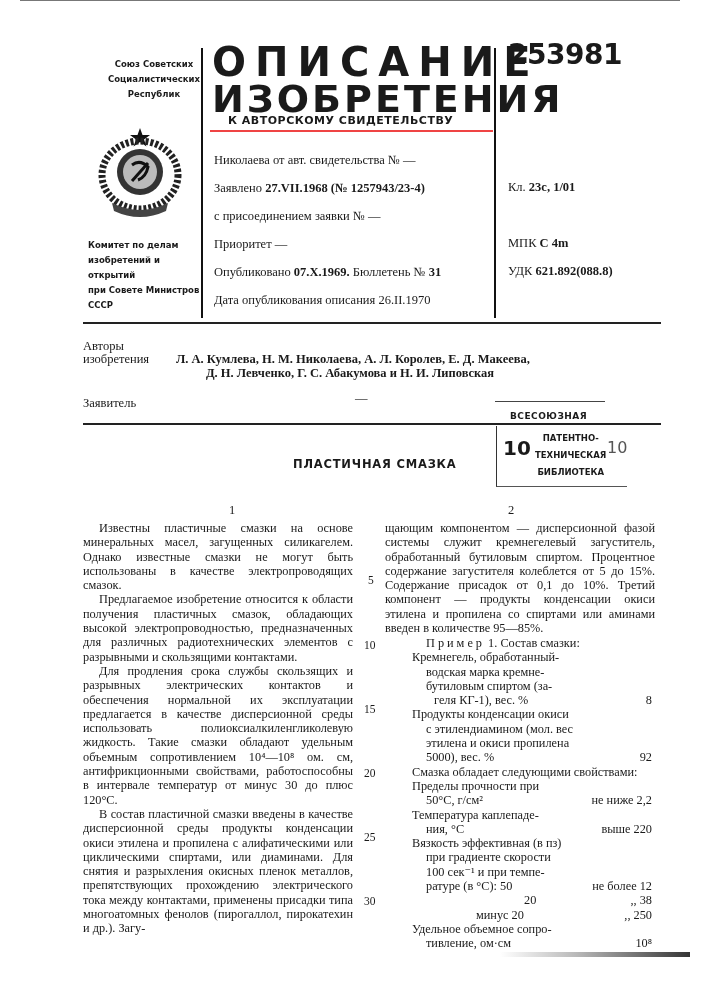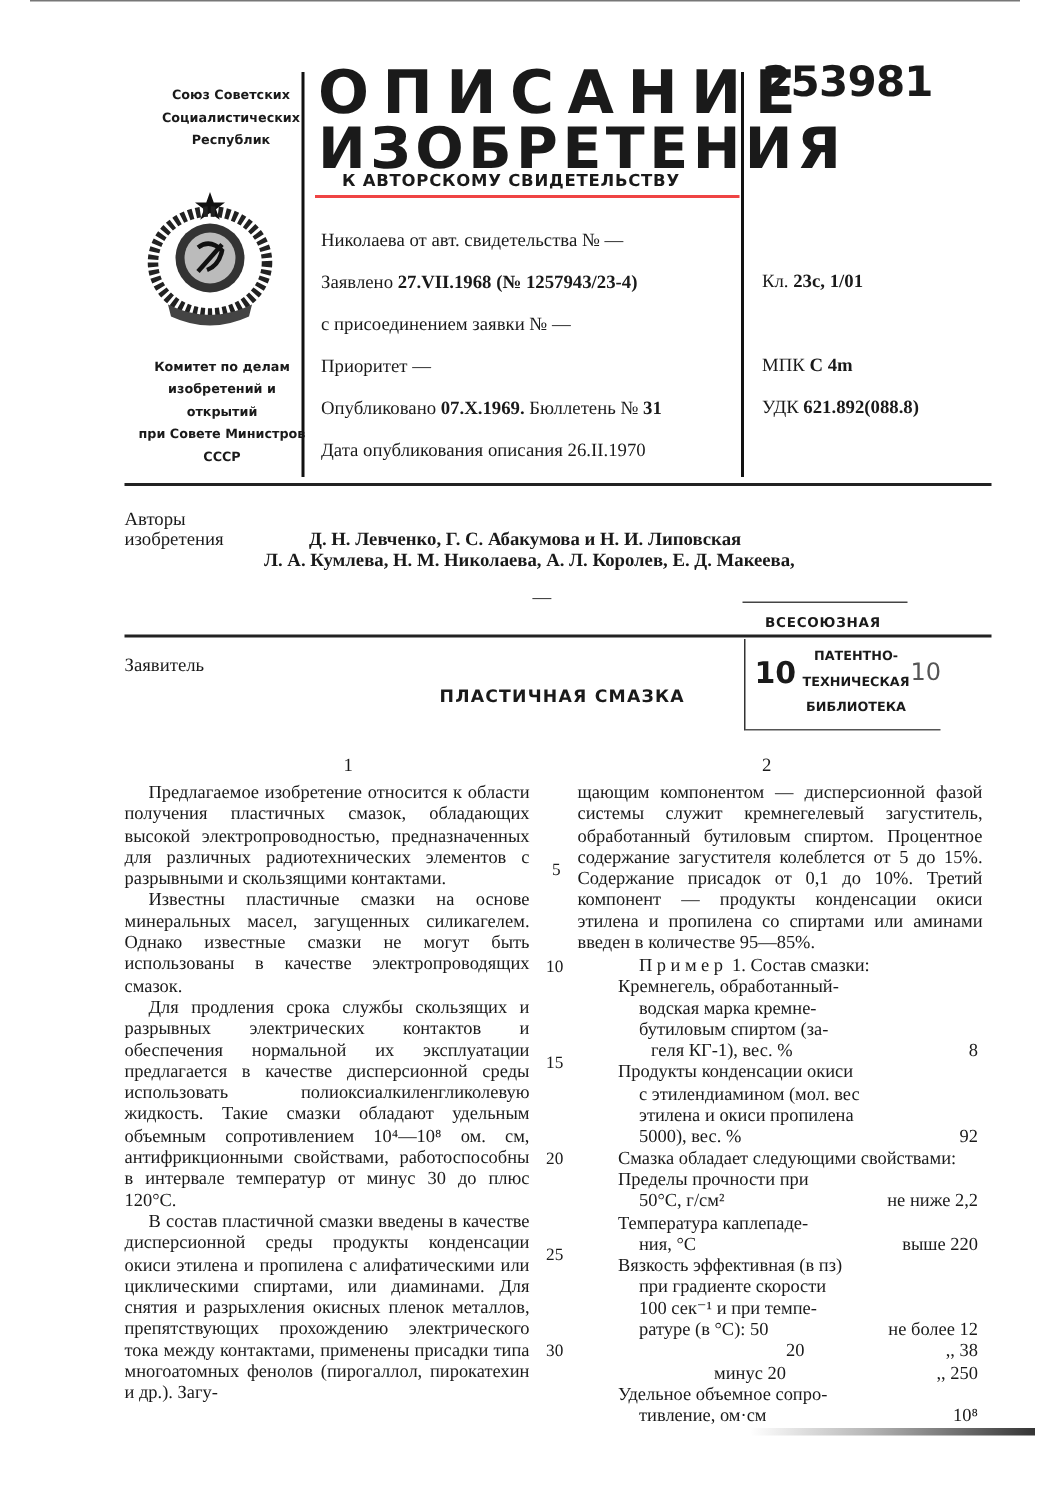--- a/index.html
+++ b/index.html
@@ -4,41 +4,41 @@
 <style>
   html, body { margin:0; padding:0; background:#ffffff; }
   body { width:707px; height:1000px; position:relative; overflow:hidden; color:#1a1a1a;
          font-family:"Liberation Serif","DejaVu Serif",serif; }
   .abs { position:absolute; }
   .top-rule { left:20px; top:0; width:660px; height:1px; background:#777; }
   .org { left:96px; top:57px; width:116px; text-align:center;
          font-family:"DejaVu Sans","Liberation Sans",sans-serif; font-weight:bold;
          font-size:8.5px; line-height:15px; }
   .emblem { left:96px; top:125px; width:88px; height:95px; }
-  .committee { left:88px; top:238px; width:120px; text-align:center;
+  .committee { left:88px; top:238px; width:120px; 
          font-family:"DejaVu Sans","Liberation Sans",sans-serif; font-weight:bold;
          font-size:8.5px; line-height:15px; }
   .vline1 { left:201px; top:48px; width:2px; height:270px; background:#111; }
   .vline2 { left:494px; top:48px; width:2px; height:270px; background:#111; }
   .title1 { left:212px; top:42px; width:280px; font-family:"DejaVu Sans","Liberation Sans",sans-serif;
             font-weight:bold; font-size:40px; letter-spacing:9px; line-height:40px; }
   .title2 { left:212px; top:80px; width:280px; font-family:"DejaVu Sans","Liberation Sans",sans-serif;
             font-weight:bold; font-size:38px; letter-spacing:3px; line-height:38px; }
   .subtitle { left:210px; top:112px; width:283px; font-family:"DejaVu Sans","Liberation Sans",sans-serif;
             font-weight:bold; font-size:11px; letter-spacing:0.5px; line-height:18px;
             border-bottom:2px solid #ef4444; padding-left:18px; box-sizing:border-box; }
   .patno { left:508px; top:38px; font-family:"DejaVu Sans","Liberation Sans",sans-serif;
            font-weight:bold; font-size:28px; letter-spacing:-0.5px; }
   .meta { left:214px; font-size:12.5px; line-height:16px; white-space:nowrap; }
   .meta b { font-weight:bold;text-align:right; }
   .cls { left:508px; font-size:12.5px; white-space:nowrap; }
   .hrule { height:1.5px; background:#222; }
   .authors-lbl { left:83px; top:340px; font-size:12.5px; line-height:13px; }
   .authors { left:176px; top:352px; font-size:12.5px; font-weight:bold; line-height:14px; width:420px; }
-  .applicant { left:83px; top:396px; font-size:12.5px;margin-top:40px; }
+  .applicant { left:83px; top:396px; font-size:12.5px; }
   .dash { left:355px; top:391px; font-size:12.5px; }
   .lib-head { left:510px; top:411px; font-family:"DejaVu Sans","Liberation Sans",sans-serif;
               font-weight:bold; font-size:9px; letter-spacing:0.5px; }
   .stamp { left:496px; top:426px; width:130px; height:60px; border-left:1px solid #333; border-bottom:1px solid #555; }
   .stamp .n1 { position:absolute; left:6px; top:10px; font-family:"DejaVu Sans",sans-serif; font-weight:bold; font-size:20px; }
   .stamp .n2 { position:absolute; left:110px; top:12px; font-family:"DejaVu Sans",sans-serif; font-size:16px; color:#555; }
   .stamp .lines { position:absolute; left:38px; top:4px; font-family:"DejaVu Sans",sans-serif; font-weight:bold;
                   font-size:8.5px; line-height:17px; text-align:center; }
   .doc-title { left:293px; top:457px; font-family:"DejaVu Sans","Liberation Sans",sans-serif;
                font-size:11.5px; font-weight:bold; letter-spacing:0.8px; }
@@ -132,22 +132,22 @@
   <b>621.892(088.8)</b>
 </div>
 
 <div class="abs hrule" style="left:83px; top:322px; width:578px;"></div>
 
 <div class="abs authors-lbl">
   <div>Авторы</div>
   <div>изобретения</div>
 </div>
 <div class="abs authors">
+  <div>Л. А. Кумлева, Н. М. Николаева, А. Л. Королев, Е. Д. Макеева,</div>
   <div style="padding-left:30px;">Д. Н. Левченко, Г. С. Абакумова и Н. И. Липовская</div>
-  <div>Л. А. Кумлева, Н. М. Николаева, А. Л. Королев, Е. Д. Макеева,</div>
 </div>
 
 <div class="abs applicant">Заявитель</div>
 <div class="abs dash">—</div>
 <div class="abs hrule" style="left:495px; top:401px; width:110px; height:1px; background:#444;"></div>
 <div class="abs hrule" style="left:83px; top:423px; width:578px;"></div>
 
 <div class="abs lib-head">ВСЕСОЮЗНАЯ</div>
 <div class="abs stamp">
   <span class="n1">10</span>
@@ -158,22 +158,22 @@
   </div>
   <span class="n2">10</span>
 </div>
 
 <div class="abs doc-title">ПЛАСТИЧНАЯ СМАЗКА</div>
 
 <div class="abs colnum" style="left:229px; top:503px;">1</div>
 <div class="abs colnum" style="left:508px; top:503px;">2</div>
 
 <div class="abs col" style="left:83px; top:521px; width:270px;">
+  <p>Известны пластичные смазки на основе минеральных масел, загущенных силикагелем. Однако известные смазки не могут быть использованы в качестве электропроводящих смазок.</p>
   <p>Предлагаемое изобретение относится к области получения пластичных смазок, обладающих высокой электропроводностью, предназначенных для различных радиотехнических элементов с разрывными и скользящими контактами.</p>
-  <p>Известны пластичные смазки на основе минеральных масел, загущенных силикагелем. Однако известные смазки не могут быть использованы в качестве электропроводящих смазок.</p>
   <p>Для продления срока службы скользящих и разрывных электрических контактов и обеспечения нормальной их эксплуатации предлагается в качестве дисперсионной среды использовать полиоксиалкиленгликолевую жидкость. Такие смазки обладают удельным объемным сопротивлением 10⁴—10⁸ ом. см, антифрикционными свойствами, работоспособны в интервале температур от минус 30 до плюс 120°С.</p>
   <p>В состав пластичной смазки введены в качестве дисперсионной среды продукты конденсации окиси этилена и пропилена с алифатическими или циклическими спиртами, или диаминами. Для снятия и разрыхления окисных пленок металлов, препятствующих прохождению электрического тока между контактами, применены присадки типа многоатомных фенолов (пирогаллол, пирокатехин и др.). Загу-</p>
 </div>
 
 <div class="abs lineno" style="left:368px; top:574px;">5</div>
 <div class="abs lineno" style="left:364px; top:639px;">10</div>
 <div class="abs lineno" style="left:364px; top:703px;">15</div>
 <div class="abs lineno" style="left:364px; top:767px;">20</div>
 <div class="abs lineno" style="left:364px; top:831px;">25</div>
 <div class="abs lineno" style="left:364px; top:895px;">30</div>

